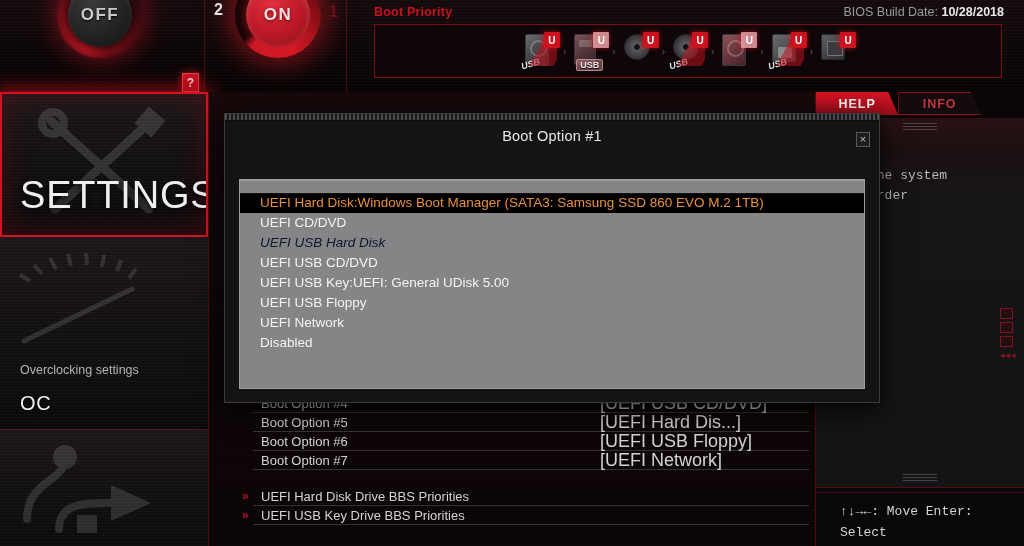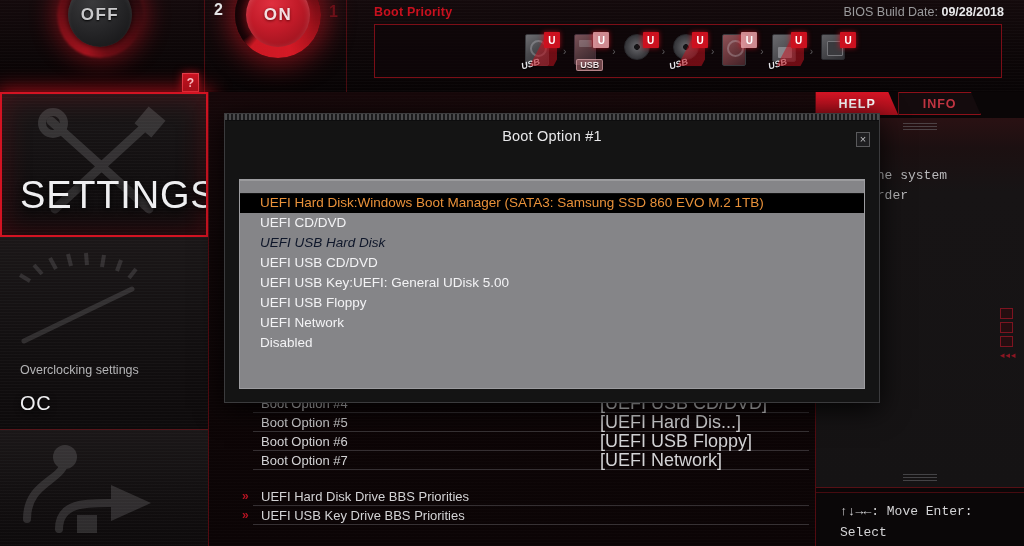--- a/index.html
+++ b/index.html
@@ -372,21 +372,21 @@
       <div class="dial-num left" style="left:9px; top:1px;">2</div>
       <div class="dial-num right" style="left:124px; top:3px;">1</div>
     </div>
 
     <div class="help-q">?</div>
 
     <div class="bp-wrap">
       <div class="bp-title">Boot Priority</div>
       <div class="bp-build">
         <span>BIOS Build Date:</span>
-        <b>09/28/2018</b>
+        <b>10/28/2018</b>
       </div>
       <div class="bp-box">
         <div class="bp-icons" id="bp-icons">
             <div class="bp-item">
               <div class="dev">
                 <div class="dev-hdd"></div>
                 <div class="usb-tag">USB</div>
                 <div class="red-slash"></div>
                 <div class="badge-u">U</div>
               </div>

